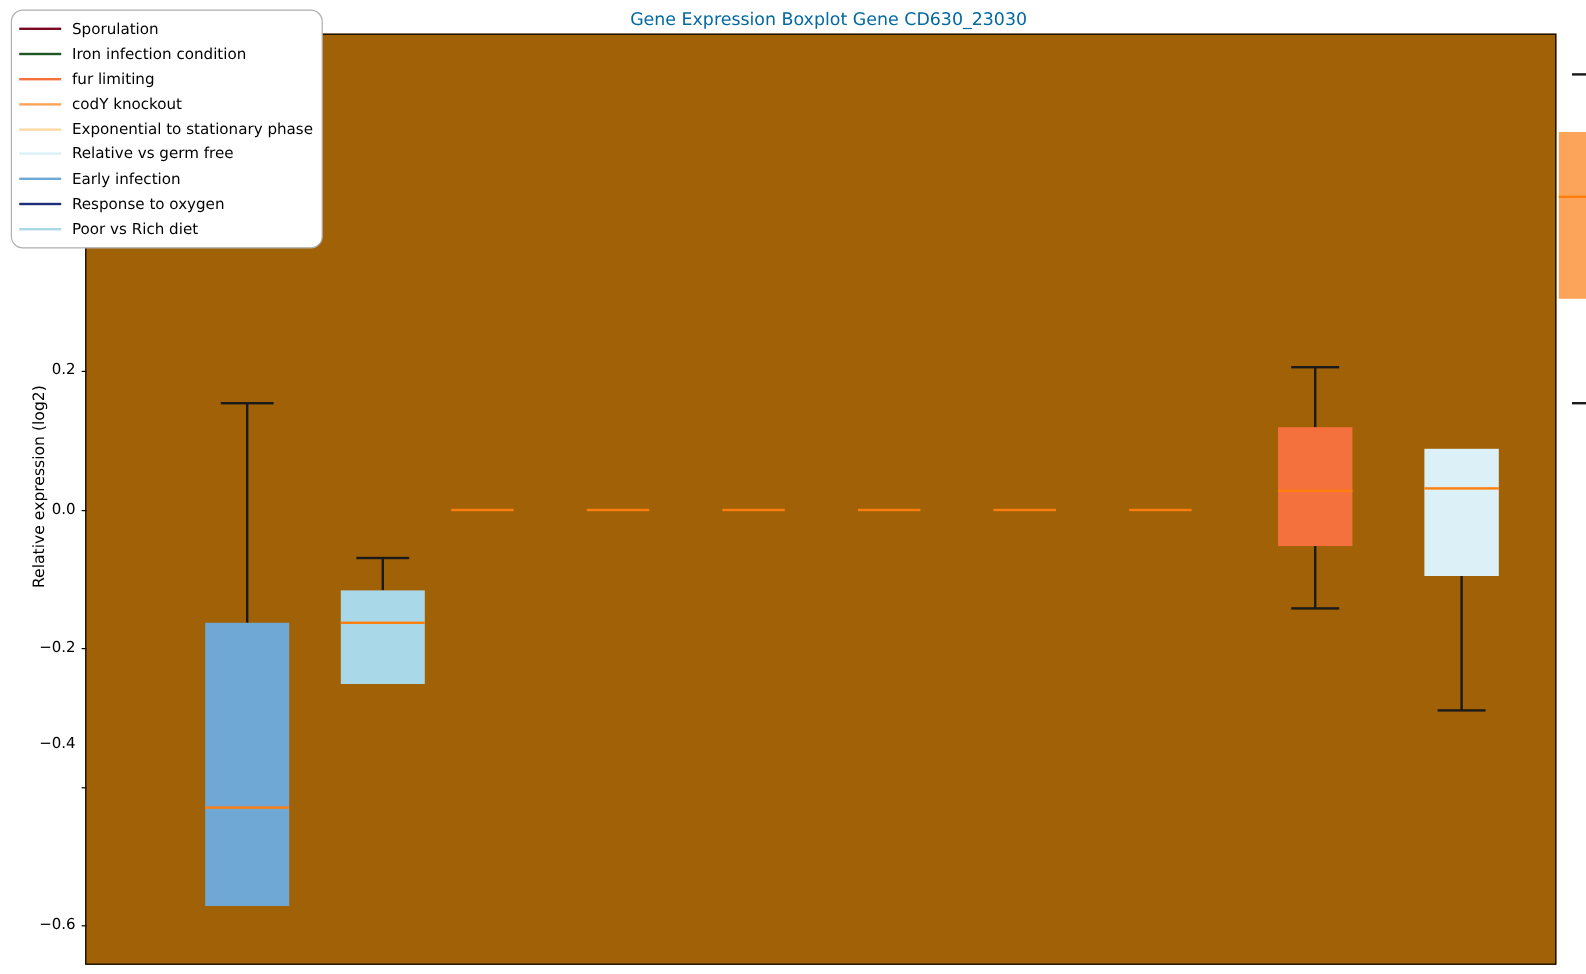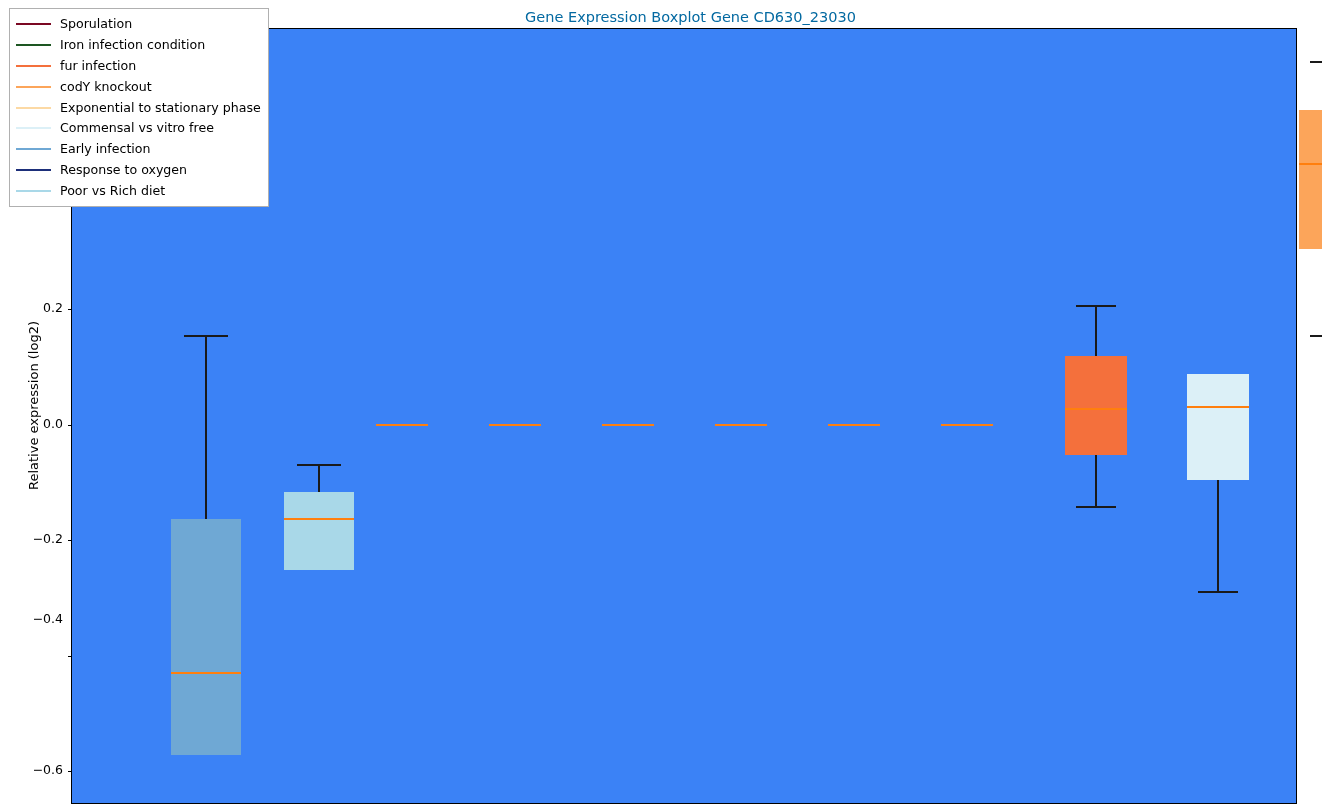--- a/index.html
+++ b/index.html
@@ -51,21 +51,21 @@
 
   
   #plot-area {
     position: absolute;
     left: 71px;
     top: 28px;
     width: 1226px;
     height: 776px;
     border: 1px solid #000000;
     box-sizing: border-box;
-    background: #3b82f6;
+    background: #a16207;
     overflow: visible;
   }
 
   #plot-inner {
     position: absolute;
     left: 0; top: 0;
     width: 100%;
     height: 100%;
   }
 
@@ -109,21 +109,21 @@
     background: #1a1a1a;
   }
 
   
   #legend {
     position: absolute;
     left: 9px;
     top: 8px;
     background: #ffffff;
     border: 1px solid #b0b0b0;
-    border-radius: 0;
+    border-radius: 10px;
     padding: 5px 7px 5px 6px;
     box-sizing: border-box;
   }
   .legend-row {
     display: flex;
     align-items: center;
     height: 20.8px;
   }
   .legend-swatch {
     width: 35px;
@@ -226,33 +226,33 @@
       <div class="legend-row">
         <span class="legend-swatch" style="background: rgb(123, 8, 35);"></span>
         <span class="legend-label">Sporulation</span>
       </div>
       <div class="legend-row">
         <span class="legend-swatch" style="background: rgb(29, 86, 34);"></span>
         <span class="legend-label">Iron infection condition</span>
       </div>
       <div class="legend-row">
         <span class="legend-swatch" style="background: rgb(244, 112, 60);"></span>
-        <span class="legend-label">fur infection</span>
+        <span class="legend-label">fur limiting</span>
       </div>
       <div class="legend-row">
         <span class="legend-swatch" style="background: rgb(252, 165, 90);"></span>
         <span class="legend-label">codY knockout</span>
       </div>
       <div class="legend-row">
         <span class="legend-swatch" style="background: rgb(252, 217, 164);"></span>
         <span class="legend-label">Exponential to stationary phase</span>
       </div>
       <div class="legend-row">
         <span class="legend-swatch" style="background: rgb(220, 240, 247);"></span>
-        <span class="legend-label">Commensal vs vitro free</span>
+        <span class="legend-label">Relative vs germ free</span>
       </div>
       <div class="legend-row">
         <span class="legend-swatch" style="background: rgb(111, 168, 212);"></span>
         <span class="legend-label">Early infection</span>
       </div>
       <div class="legend-row">
         <span class="legend-swatch" style="background: rgb(29, 47, 122);"></span>
         <span class="legend-label">Response to oxygen</span>
       </div>
       <div class="legend-row">

